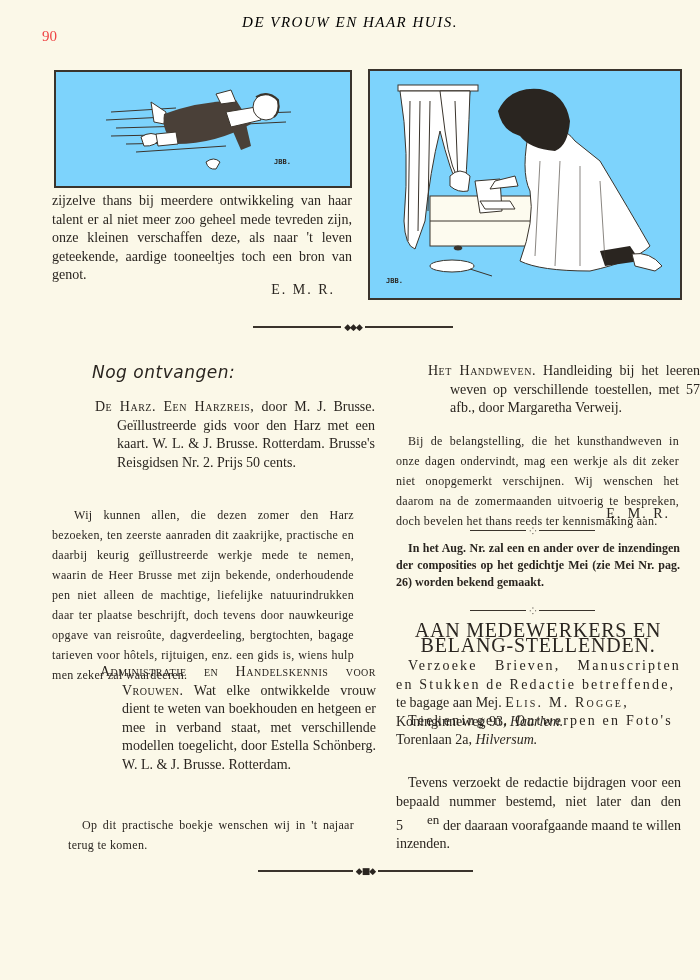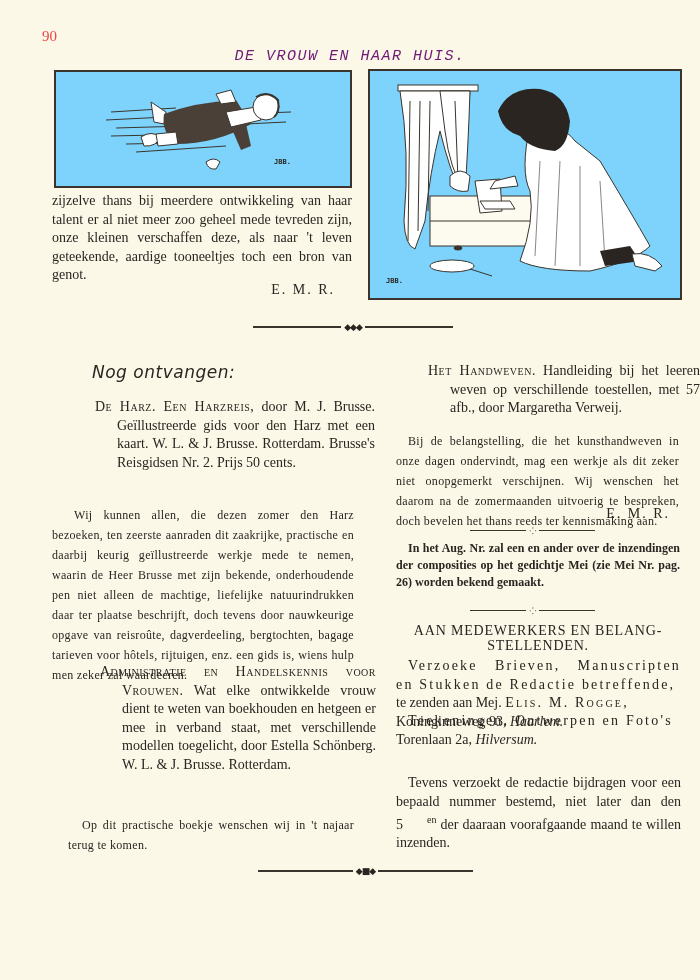--- a/index.html
+++ b/index.html
@@ -5,36 +5,36 @@
     html, body { margin:0; padding:0; }
     body {
       width:700px; height:980px; overflow:hidden;
       background:#fbf8e8;
       color:#2a2520;
       font-family:"DejaVu Serif", serif;
       position:relative;
     }
     .abs { position:absolute; }
     .pagenum { left:42px; top:28px; font-size:15px; color:#ef4444; }
-    .running-title { left:0; width:700px; top:48px; text-align:center; font-style:italic; font-size:15px; letter-spacing:1.5px; color:#701a75; font-family:Liberation Mono, monospace; }
+    .running-title { left:0; width:700px; top:14px; text-align:center; font-style:italic; font-size:15px; letter-spacing:1.5px; color:#000000; font-family:Liberation Serif, serif; }
     .frame { border:2px solid #3a342c; background:#7dd3fc; }
     .illus1 { left:54px; top:70px; width:294px; height:114px; }
     .illus2 { left:368px; top:69px; width:310px; height:227px; }
     .ser { font-family:"Liberation Serif", serif; }
     .body-text { font-size:14px; line-height:18.5px; text-align:justify; }
     .small-text { font-size:12px; line-height:20px; text-align:justify; letter-spacing:0.3px; }
     .sc { font-variant:small-caps; letter-spacing:0.5px; }
     .hang { padding-left:22px; text-indent:-22px; }
     .sig { text-align:right; font-size:14px; letter-spacing:2px; }
     .ornament-line { display:flex; align-items:center; }
     .ornament-line .l { flex:1; height:1.5px; background:#3a342c; }
     .ornament-line .o { font-size:9px; padding:0 3px; letter-spacing:-1px; color:#2a2520; }
     .bold-notice { font-weight:bold; font-size:12px; line-height:17px; text-align:justify; }
     .spaced { letter-spacing:2.2px; }
-    .heading-caps { text-align:center; font-size:14px; letter-spacing:0.8px; line-height:15px; }
+    .heading-caps { text-align:center; font-size:20px; letter-spacing:0.8px; line-height:15px; }
     .italic-h { font-style:italic; font-family:"DejaVu Sans", sans-serif; font-size:17px; letter-spacing:0.5px; }
     .sig-mark { font-family:"DejaVu Sans Mono", monospace; font-size:7px; font-weight:bold; }
   </style>
 </head>
 <body>
 
 <div class="abs pagenum ser">90</div>
 <div class="abs running-title">DE VROUW EN HAAR HUIS.</div>
 
 <div class="abs frame illus1">
@@ -135,28 +135,28 @@
 <div class="abs ornament-line" style="left:470px; top:604px; width:125px;">
   <span class="l" style="height:1px;"></span>
   <span class="o">⁘</span>
   <span class="l" style="height:1px;"></span>
 </div>
 
 <div class="abs heading-caps ser" style="left:396px; top:623px; width:284px;">AAN MEDEWERKERS EN BELANG-STELLENDEN.</div>
 
 <div class="abs body-text ser" style="left:396px; top:657px; width:285px;">
   <div style="text-indent:12px;" class="spaced">Verzoeke Brieven, Manuscripten en Stukken de Redactie betreffende,</div>
-  <div><span>te zenden aan Mej. </span><span class="sc spaced">Elis. M. Rogge,</span></div>
+  <div><span>te bagage aan Mej. </span><span class="sc spaced">Elis. M. Rogge,</span></div>
   <div><span>Koninginneweg 93, </span><i>Haarlem.</i></div>
 </div>
 
 <div class="abs body-text ser" style="left:396px; top:712px; width:285px;">
   <div style="text-indent:12px;" class="spaced">Teekeningen, Ontwerpen en Foto's</div>
   <div><span>Torenlaan 2a, </span><i>Hilversum.</i></div>
 </div>
 
-<div class="abs body-text ser" style="left:396px; top:774px; width:285px; text-indent:12px;"><span>Tevens verzoekt de redactie bijdragen voor een bepaald nummer bestemd, niet later dan den 5</span><sup style="font-size:10px;margin-left:24px;">en</sup><span> der daaraan voorafgaande maand te willen inzenden.</span></div>
+<div class="abs body-text ser" style="left:396px; top:774px; width:285px; text-indent:12px;"><span>Tevens verzoekt de redactie bijdragen voor een bepaald nummer bestemd, niet later dan den 5</span><sup style="font-size:13px;margin-left:24px;">en</sup><span> der daaraan voorafgaande maand te willen inzenden.</span></div>
 
 <div class="abs ornament-line" style="left:258px; top:866px; width:215px;">
   <span class="l"></span>
   <span class="o">◆■◆</span>
   <span class="l"></span>
 </div>
 
 </body></html>

